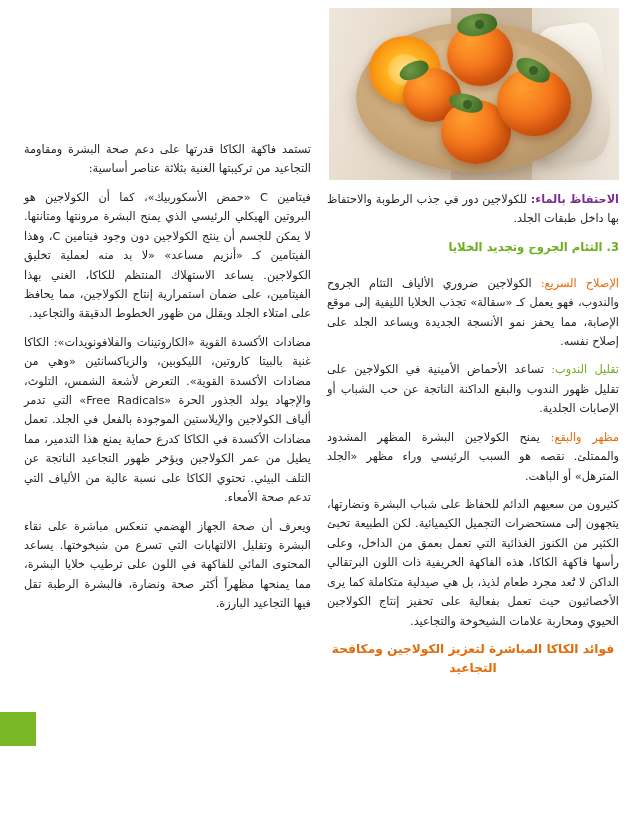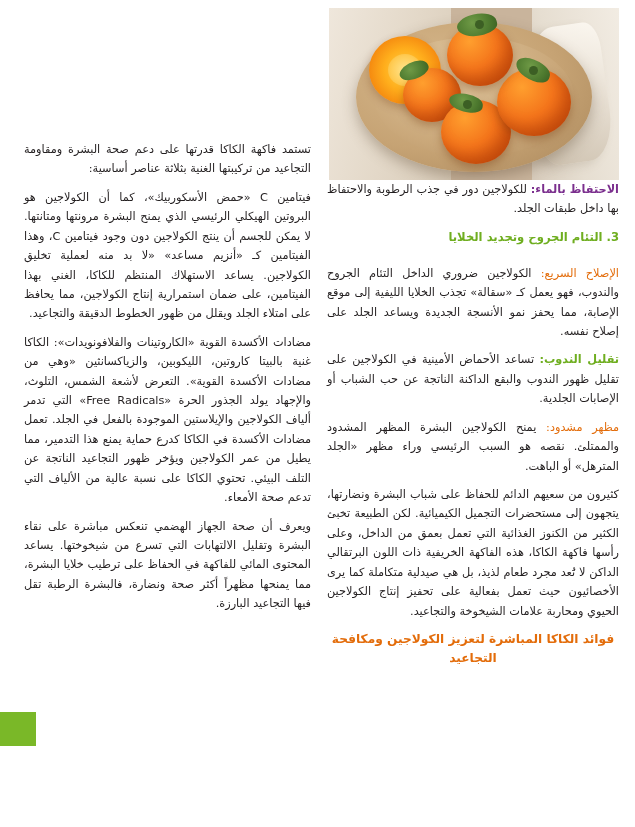--- a/index.html
+++ b/index.html
@@ -143,41 +143,41 @@
   .col {
     position: absolute;
     font-size: 11.3px;
     line-height: 1.72;
     color: #231f20;
     text-align: justify;
     direction: rtl;
   }
   .col-right {
     right: 16px;
-    top: 180px;
+    top: 190px;
     width: 292px;
   }
   .col-left {
     left: 24px;
     top: 140px;
     width: 287px;
   }
   .col p {
     margin: 0 0 9px 0;
     text-align: justify;
   }
   .col p:last-child { margin-bottom: 0; }
 
   .h-purple {
     color: #7b2f8e;
     font-weight: bold;
   }
   .h-green {
     color: #6fae20;
-    font-weight: bold;
+    font-weight: normal;
   }
   .h-orange {
     color: #e36c0a;
     font-weight: normal;
   }
   .sec-head {
     color: #e36c0a;
     font-weight: bold;
     font-size: 11.6px;
     display: block;
@@ -230,35 +230,35 @@
 
   <div class="col col-right">
 
     <p><span class="h-purple">الاحتفاظ بالماء:</span> <span>للكولاجين دور في جذب الرطوبة والاحتفاظ بها داخل طبقات الجلد.</span></p>
 
 
     <p>
         <span class="sec-head-green">3. التئام الجروح وتجديد الخلايا</span>
       </p>
 
-    <p><span class="h-orange">الإصلاح السريع:</span> <span>الكولاجين ضروري الداخل التئام الجروح والندوب، فهو يعمل كـ «سقالة» تجذب الخلايا الليفية إلى موقع الإصابة، مما يحفز نمو الأنسجة الجديدة ويساعد الجلد على إصلاح نفسه.</span></p>
+    <p><span class="h-orange">الإصلاح السريع:</span> <span>الكولاجين ضروري الألياف التئام الجروح والندوب، فهو يعمل كـ «سقالة» تجذب الخلايا الليفية إلى موقع الإصابة، مما يحفز نمو الأنسجة الجديدة ويساعد الجلد على إصلاح نفسه.</span></p>
 
     <p><span class="h-green">تقليل الندوب:</span> <span>تساعد الأحماض الأمينية في الكولاجين على تقليل ظهور الندوب والبقع الداكنة الناتجة عن حب الشباب أو الإصابات الجلدية.</span></p>
 
 
-    <p><span class="h-orange">مظهر مشدود:</span> <span>يمنح الكولاجين البشرة المظهر المشدود والممتلئ. نقصه هو السبب الرئيسي وراء مظهر «الجلد المترهل» أو الباهت.</span></p>
+    <p><span class="h-orange">مظهر والبقع:</span> <span>يمنح الكولاجين البشرة المظهر المشدود والممتلئ. نقصه هو السبب الرئيسي وراء مظهر «الجلد المترهل» أو الباهت.</span></p>
 
     <p>كثيرون من سعيهم الدائم للحفاظ على شباب البشرة ونضارتها، يتجهون إلى مستحضرات التجميل الكيميائية. لكن الطبيعة تخبئ الكثير من الكنوز الغذائية التي تعمل بعمق من الداخل، وعلى رأسها فاكهة الكاكا، هذه الفاكهة الخريفية ذات اللون البرتقالي الداكن لا تُعد مجرد طعام لذيذ، بل هي صيدلية متكاملة كما يرى الأخصائيون حيث تعمل بفعالية على تحفيز إنتاج الكولاجين الحيوي ومحاربة علامات الشيخوخة والتجاعيد.</p>
 
     <p>
         <span class="big-head">فوائد الكاكا المباشرة لتعزيز الكولاجين ومكافحة التجاعيد</span>
       </p>
   </div>
 
   <div class="col col-left">
     <p>تستمد فاكهة الكاكا قدرتها على دعم صحة البشرة ومقاومة التجاعيد من تركيبتها الغنية بثلاثة عناصر أساسية:</p>
     <p>فيتامين C «حمض الأسكوربيك»، كما أن الكولاجين هو البروتين الهيكلي الرئيسي الذي يمنح البشرة مرونتها ومتانتها. لا يمكن للجسم أن ينتج الكولاجين دون وجود فيتامين C، وهذا الفيتامين كـ «أنزيم مساعد» «لا بد منه لعملية تخليق الكولاجين. يساعد الاستهلاك المنتظم للكاكا، الغني بهذا الفيتامين، على ضمان استمرارية إنتاج الكولاجين، مما يحافظ على امتلاء الجلد ويقلل من ظهور الخطوط الدقيقة والتجاعيد.</p>
     <p>مضادات الأكسدة القوية «الكاروتينات والفلافونويدات»: الكاكا غنية بالبيتا كاروتين، الليكوبين، والزياكسانثين «وهي من مضادات الأكسدة القوية». التعرض لأشعة الشمس، التلوث، والإجهاد يولد الجذور الحرة «Free Radicals» التي تدمر ألياف الكولاجين والإيلاستين الموجودة بالفعل في الجلد. تعمل مضادات الأكسدة في الكاكا كدرع حماية يمنع هذا التدمير، مما يطيل من عمر الكولاجين ويؤخر ظهور التجاعيد الناتجة عن التلف البيئي. تحتوي الكاكا على نسبة عالية من الألياف التي تدعم صحة الأمعاء.</p>
-    <p>ويعرف أن صحة الجهاز الهضمي تنعكس مباشرة على نقاء البشرة وتقليل الالتهابات التي تسرع من شيخوختها. يساعد المحتوى المائي للفاكهة في الحفاظ على ترطيب خلايا البشرة، مما يمنحها مظهراً أكثر صحة ونضارة، فالبشرة الرطبة تقل فيها التجاعيد البارزة.</p>
+    <p>ويعرف أن صحة الجهاز الهضمي تنعكس مباشرة على نقاء البشرة وتقليل الالتهابات التي تسرع من شيخوختها. يساعد المحتوى المائي للفاكهة في اللون على ترطيب خلايا البشرة، مما يمنحها مظهراً أكثر صحة ونضارة، فالبشرة الرطبة تقل فيها التجاعيد البارزة.</p>
   </div>
 
   <div class="corner-tab"></div>
 </div>
 
 </body></html>

